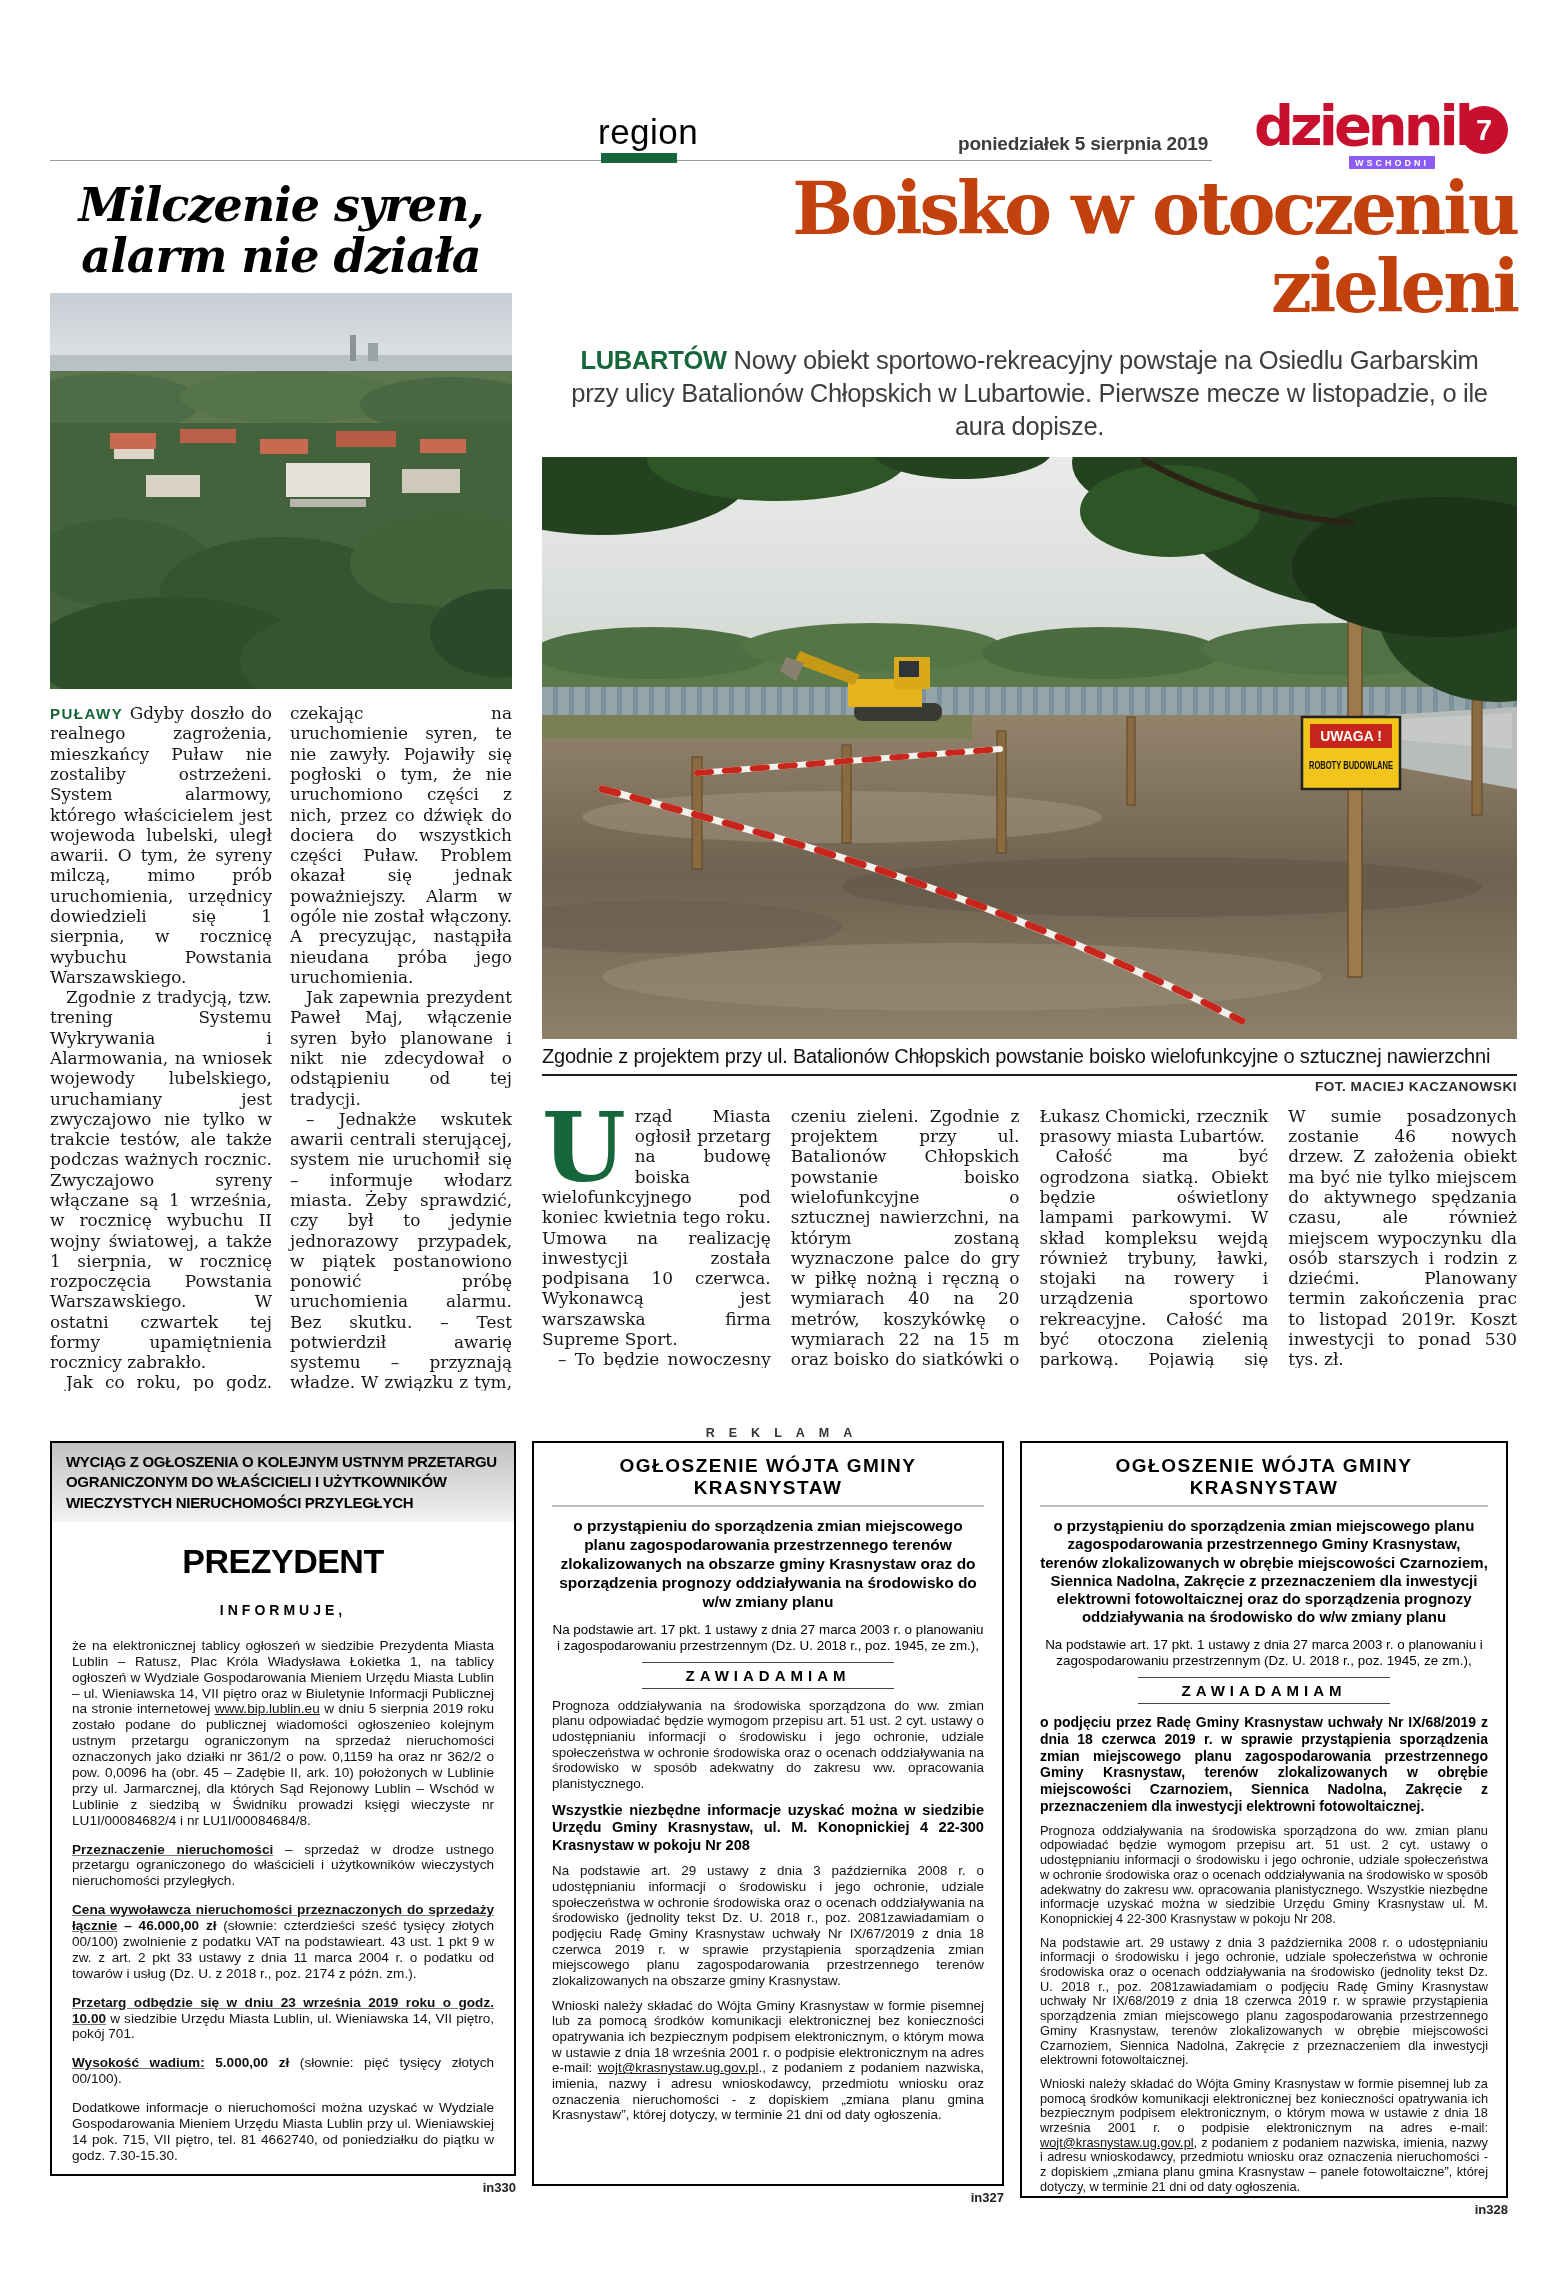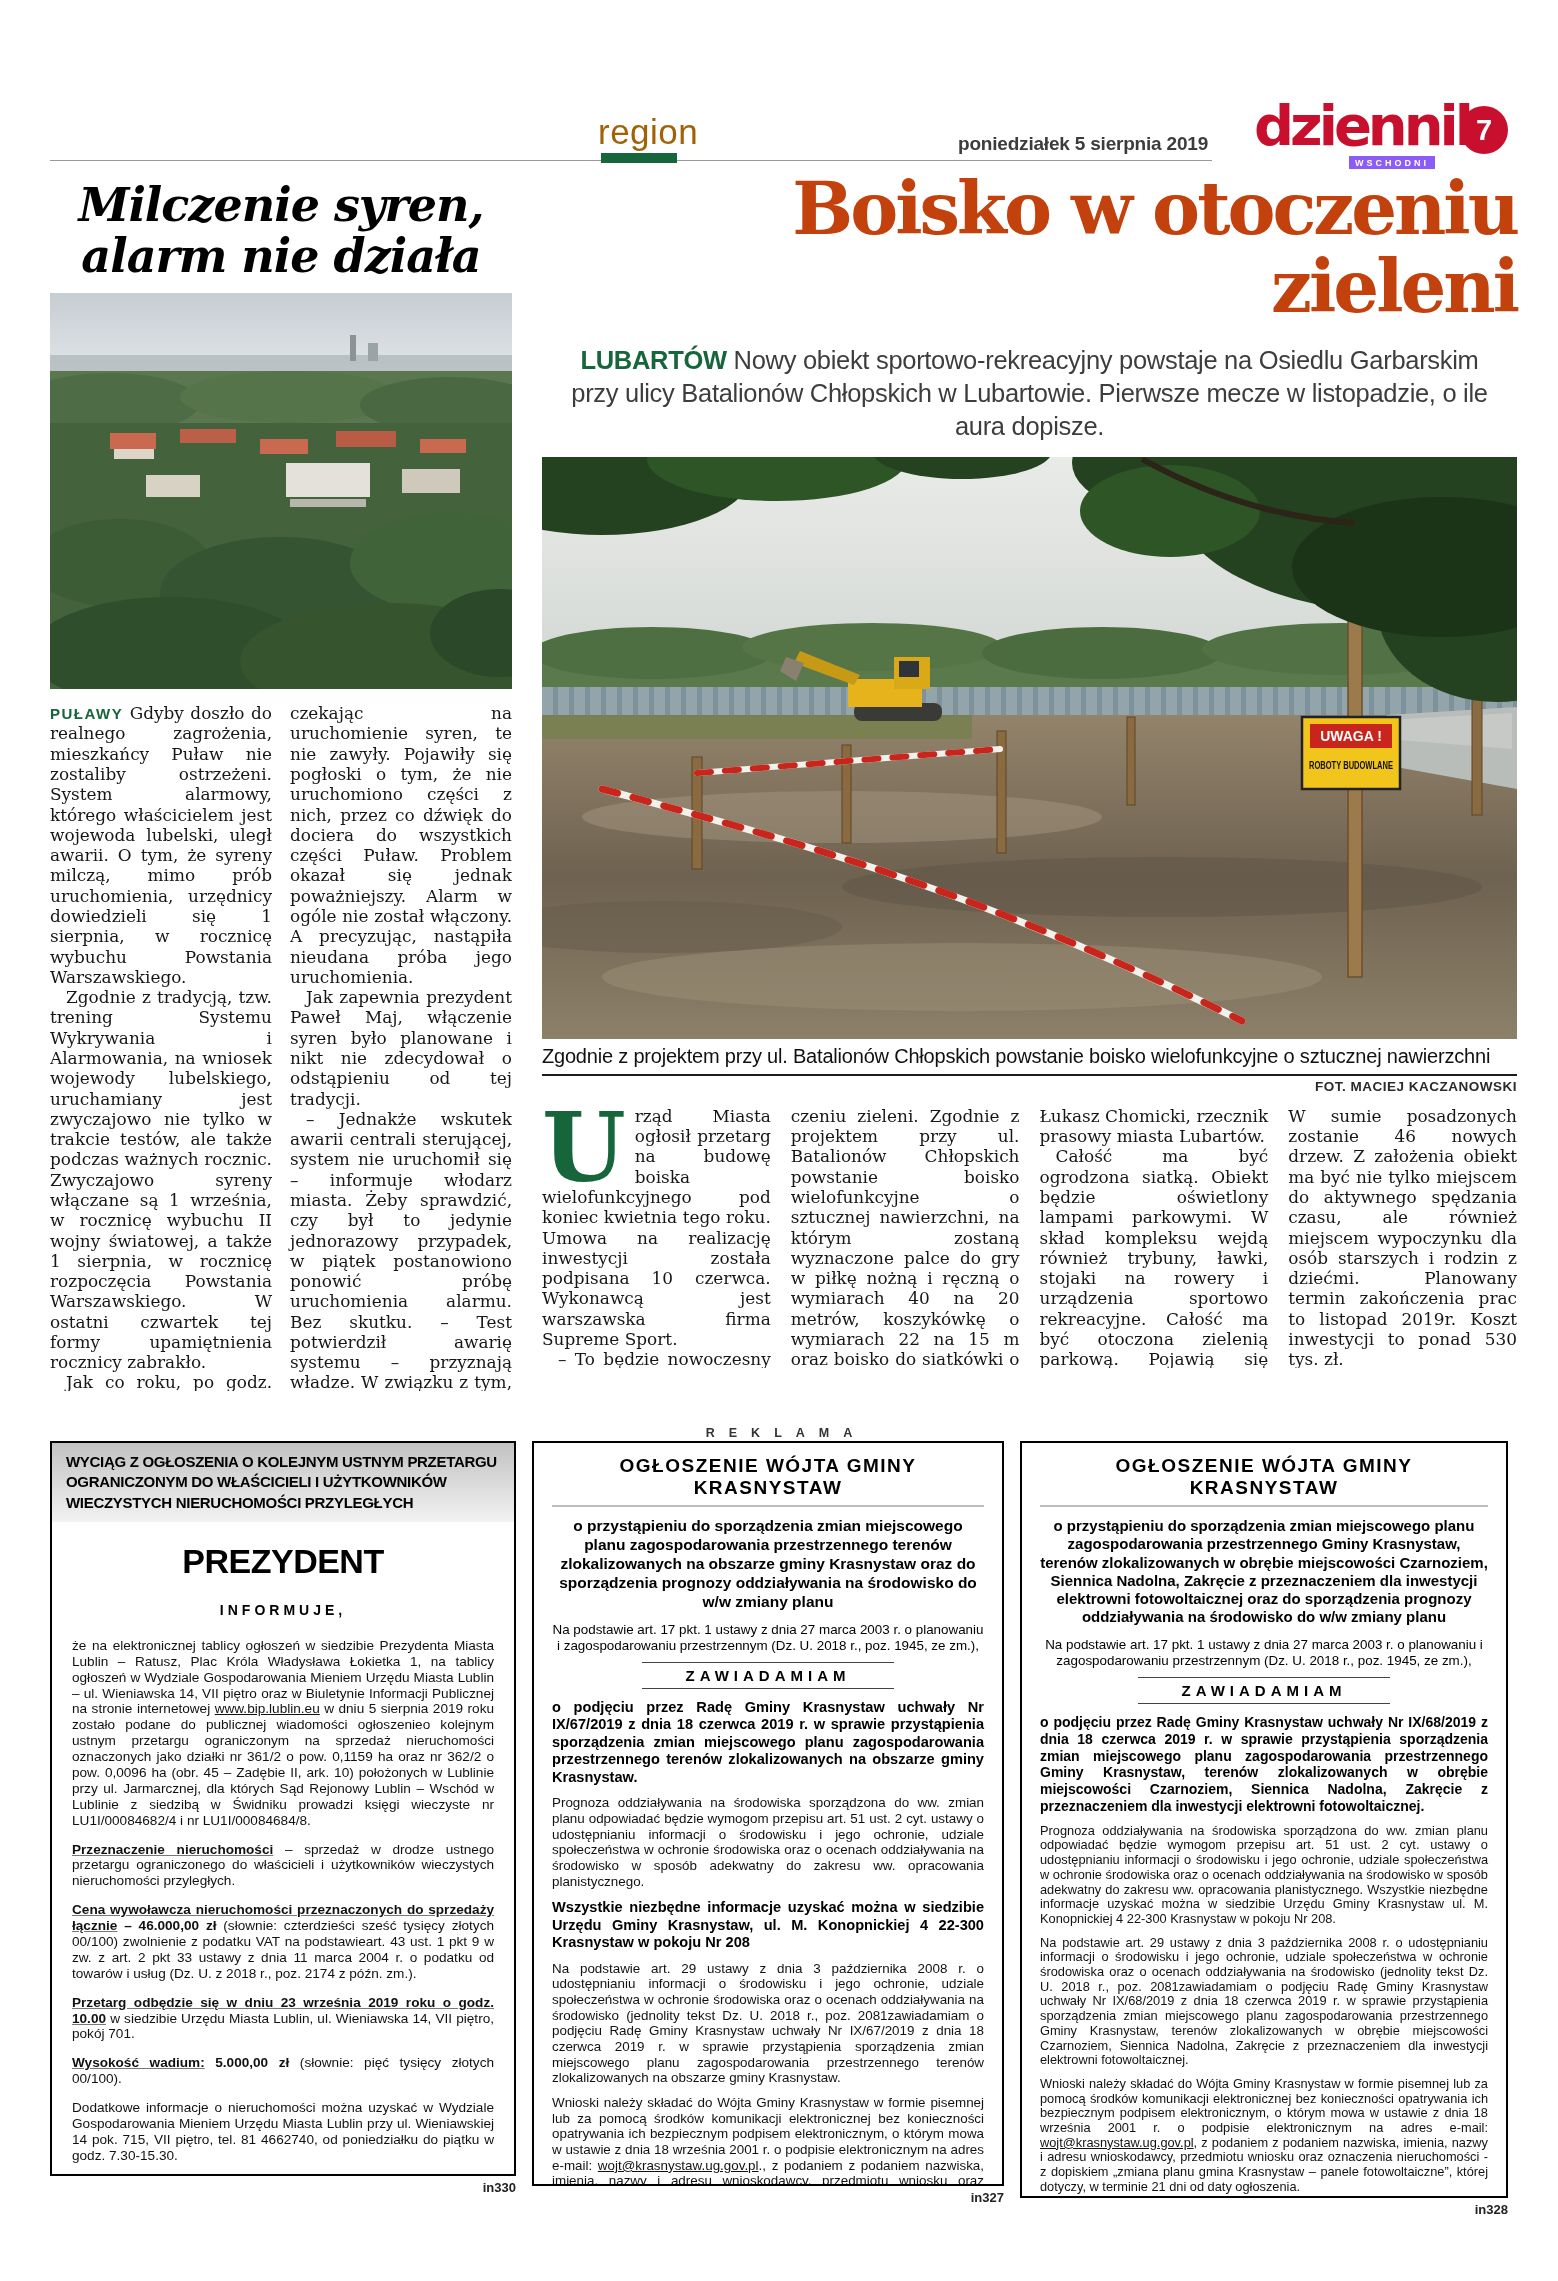--- a/index.html
+++ b/index.html
@@ -2,21 +2,21 @@
 <html lang="pl"><head>
 <meta charset="utf-8">
 <style>
   * { margin:0; padding:0; box-sizing:border-box; }
   body { background:#ffffff; font-family:"Liberation Sans", sans-serif; }
   .page { position:relative; width:1558px; height:2281px; background:#fff; overflow:hidden; margin:0 auto; }
 
   
   .header { position:absolute; top:0; left:50px; right:50px; height:178px; }
   .header-rule { position:absolute; top:160px; left:0; width:1162px; height:1px; background:#9a9a9a; }
-  .section-label { position:absolute; left:548px; top:112px; font-size:35px; color:#a16207; letter-spacing:0.5px; }
+  .section-label { position:absolute; left:548px; top:112px; font-size:35px; color:#000000; letter-spacing:0.5px; }
   .section-bar { position:absolute; left:551px; top:153px; width:76px; height:10px; background:#17663b; }
   .date-label { position:absolute; right:300px; top:133px; font-size:19px; font-weight:700; color:#3c3c3c; letter-spacing:-0.2px; }
   .logo { position:absolute; right:72px; top:98px; width:182px; height:70px; }
   .logo-main { font-family:"DejaVu Sans", sans-serif; font-weight:800; font-size:56px; color:#c8102e; letter-spacing:-4px; line-height:1; }
   .logo-sub { position:absolute; right:0px; bottom:-2px; background:#8b5cf6; color:#fff; font-size:9px; letter-spacing:3px; padding:2px 6px 1px; border:1px solid #fff; font-weight:700; }
   .page-circle { position:absolute; right:0; top:106px; width:48px; height:48px; border-radius:50%; background:#c8102e; color:#fff; font-size:29px; font-weight:700; text-align:center; line-height:48px; }
 
   
   .content { position:absolute; top:180px; left:50px; right:50px; height:1228px; display:flex; }
   .left-col { width:462px; flex:0 0 462px; }
@@ -292,21 +292,20 @@
       <div class="ad-ref">in330</div>
     </div>
 
     <div class="ad-wrap">
       <div class="ad-box ad-mid">
         <div class="ad-inner">
           <div class="ad-title">OGŁOSZENIE WÓJTA GMINY KRASNYSTAW</div>
           <div class="ad-subtitle">o przystąpieniu do sporządzenia zmian miejscowego planu zagospodarowania przestrzennego terenów zlokalizowanych na obszarze gminy Krasnystaw oraz do sporządzenia prognozy oddziaływania na środowisko do w/w zmiany planu</div>
           <div class="ad-basis">Na podstawie art. 17 pkt. 1 ustawy z dnia 27 marca 2003 r. o planowaniu i zagospodarowaniu przestrzennym (Dz. U. 2018 r., poz. 1945, ze zm.),</div>
           <div class="zaw-wrap"><span class="zawiadamiam">ZAWIADAMIAM</span></div>
-          <p class="ad-bold-p">o podjęciu przez Radę Gminy Krasnystaw uchwały Nr IX/67/2019 z dnia 18 czerwca 2019 r. w sprawie przystąpienia sporządzenia zmian miejscowego planu zagospodarowania przestrzennego terenów zlokalizowanych na obszarze gminy Krasnystaw.</p>
           <p class="ad-body-p">Prognoza oddziaływania na środowiska sporządzona do ww. zmian planu odpowiadać będzie wymogom przepisu art. 51 ust. 2 cyt. ustawy o udostępnianiu informacji o środowisku i jego ochronie, udziale społeczeństwa w ochronie środowiska oraz o ocenach oddziaływania na środowisko w sposób adekwatny do zakresu ww. opracowania planistycznego.</p>
           <p class="ad-bold-p">Wszystkie niezbędne informacje uzyskać można w siedzibie Urzędu Gminy Krasnystaw, ul. M. Konopnickiej 4 22-300 Krasnystaw w pokoju Nr 208</p>
           <p class="ad-body-p">Na podstawie art. 29 ustawy z dnia 3 października 2008 r. o udostępnianiu informacji o środowisku i jego ochronie, udziale społeczeństwa w ochronie środowiska oraz o ocenach oddziaływania na środowisko (jednolity tekst Dz. U. 2018 r., poz. 2081zawiadamiam o podjęciu Radę Gminy Krasnystaw uchwały Nr IX/67/2019 z dnia 18 czerwca 2019 r. w sprawie przystąpienia sporządzenia zmian miejscowego planu zagospodarowania przestrzennego terenów zlokalizowanych na obszarze gminy Krasnystaw.</p>
           <p class="ad-body-p"><span>Wnioski należy składać do Wójta Gminy Krasnystaw w formie pisemnej lub za pomocą środków komunikacji elektronicznej bez konieczności opatrywania ich bezpiecznym podpisem elektronicznym, o którym mowa w ustawie z dnia 18 września 2001 r. o podpisie elektronicznym na adres e-mail: </span><span class="url">wojt@krasnystaw.ug.gov.pl</span><span>., z podaniem z podaniem nazwiska, imienia, nazwy i adresu wnioskodawcy, przedmiotu wniosku oraz oznaczenia nieruchomości - z dopiskiem „zmiana planu gmina Krasnystaw”, której dotyczy, w terminie 21 dni od daty ogłoszenia.</span></p>
 
         </div>
       </div>
       <div class="ad-ref">in327</div>
     </div>
 

